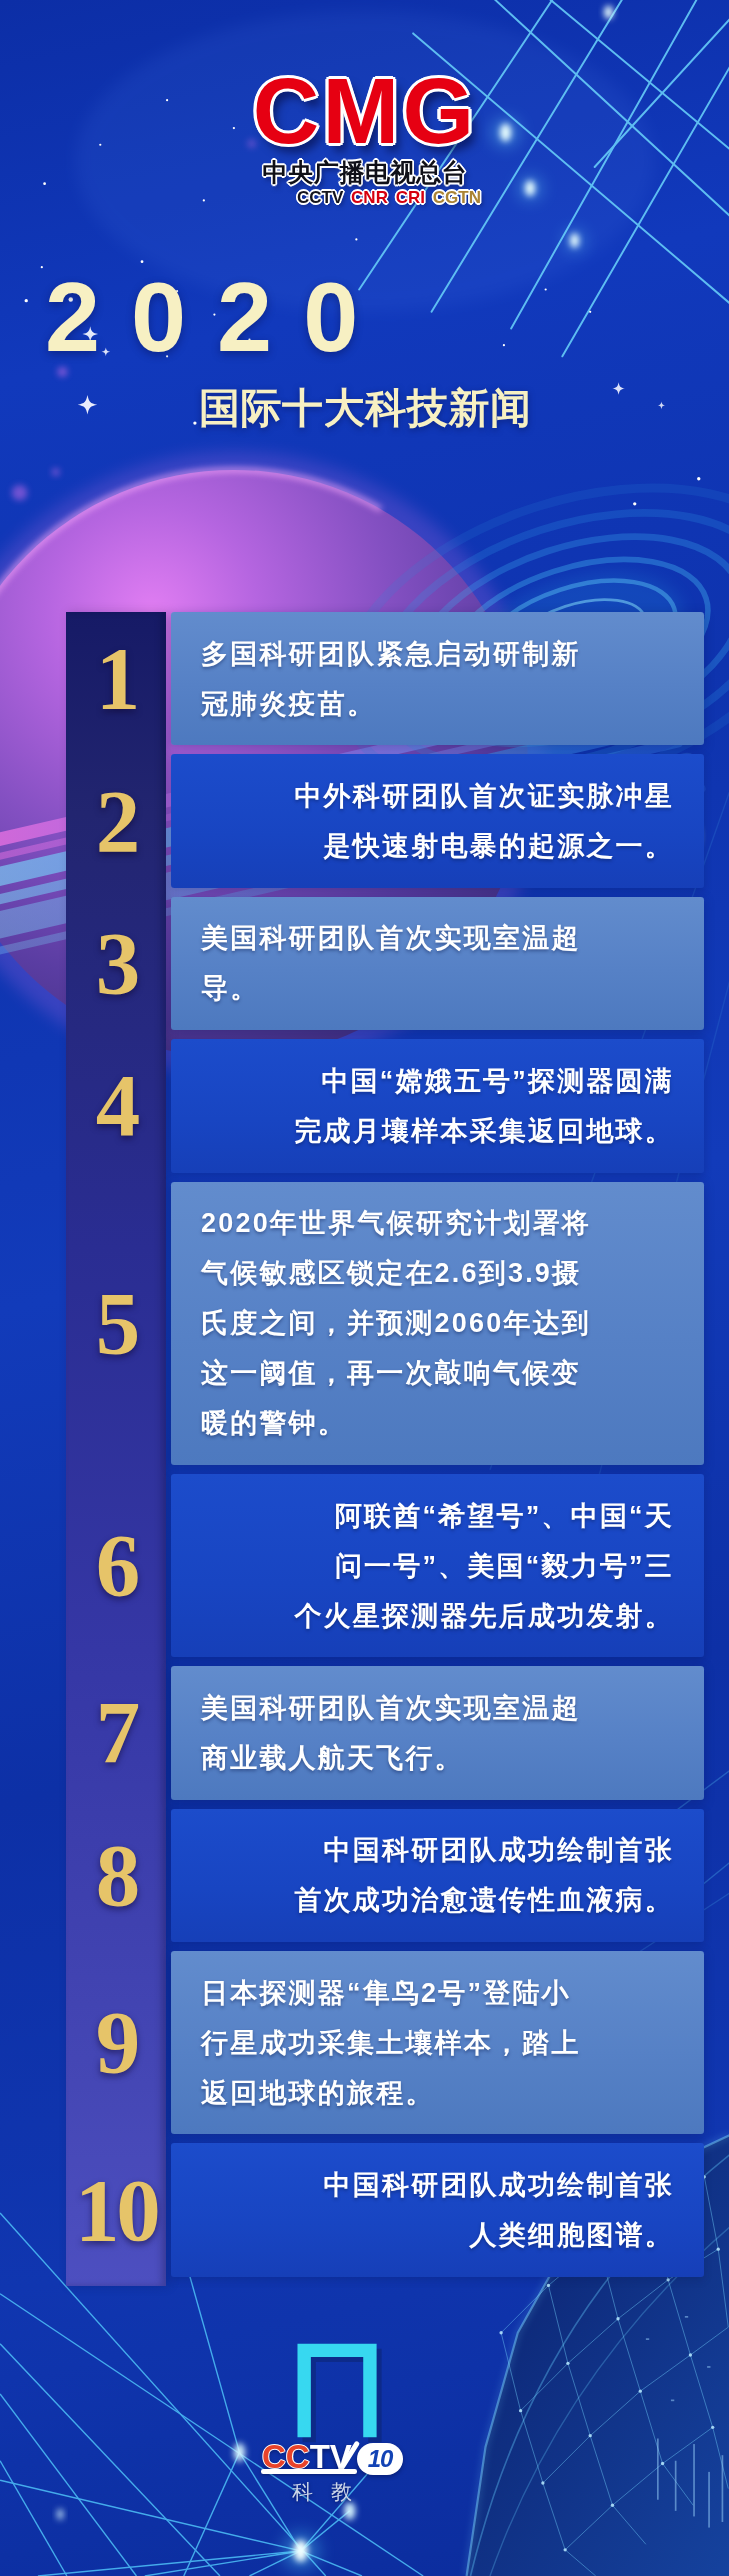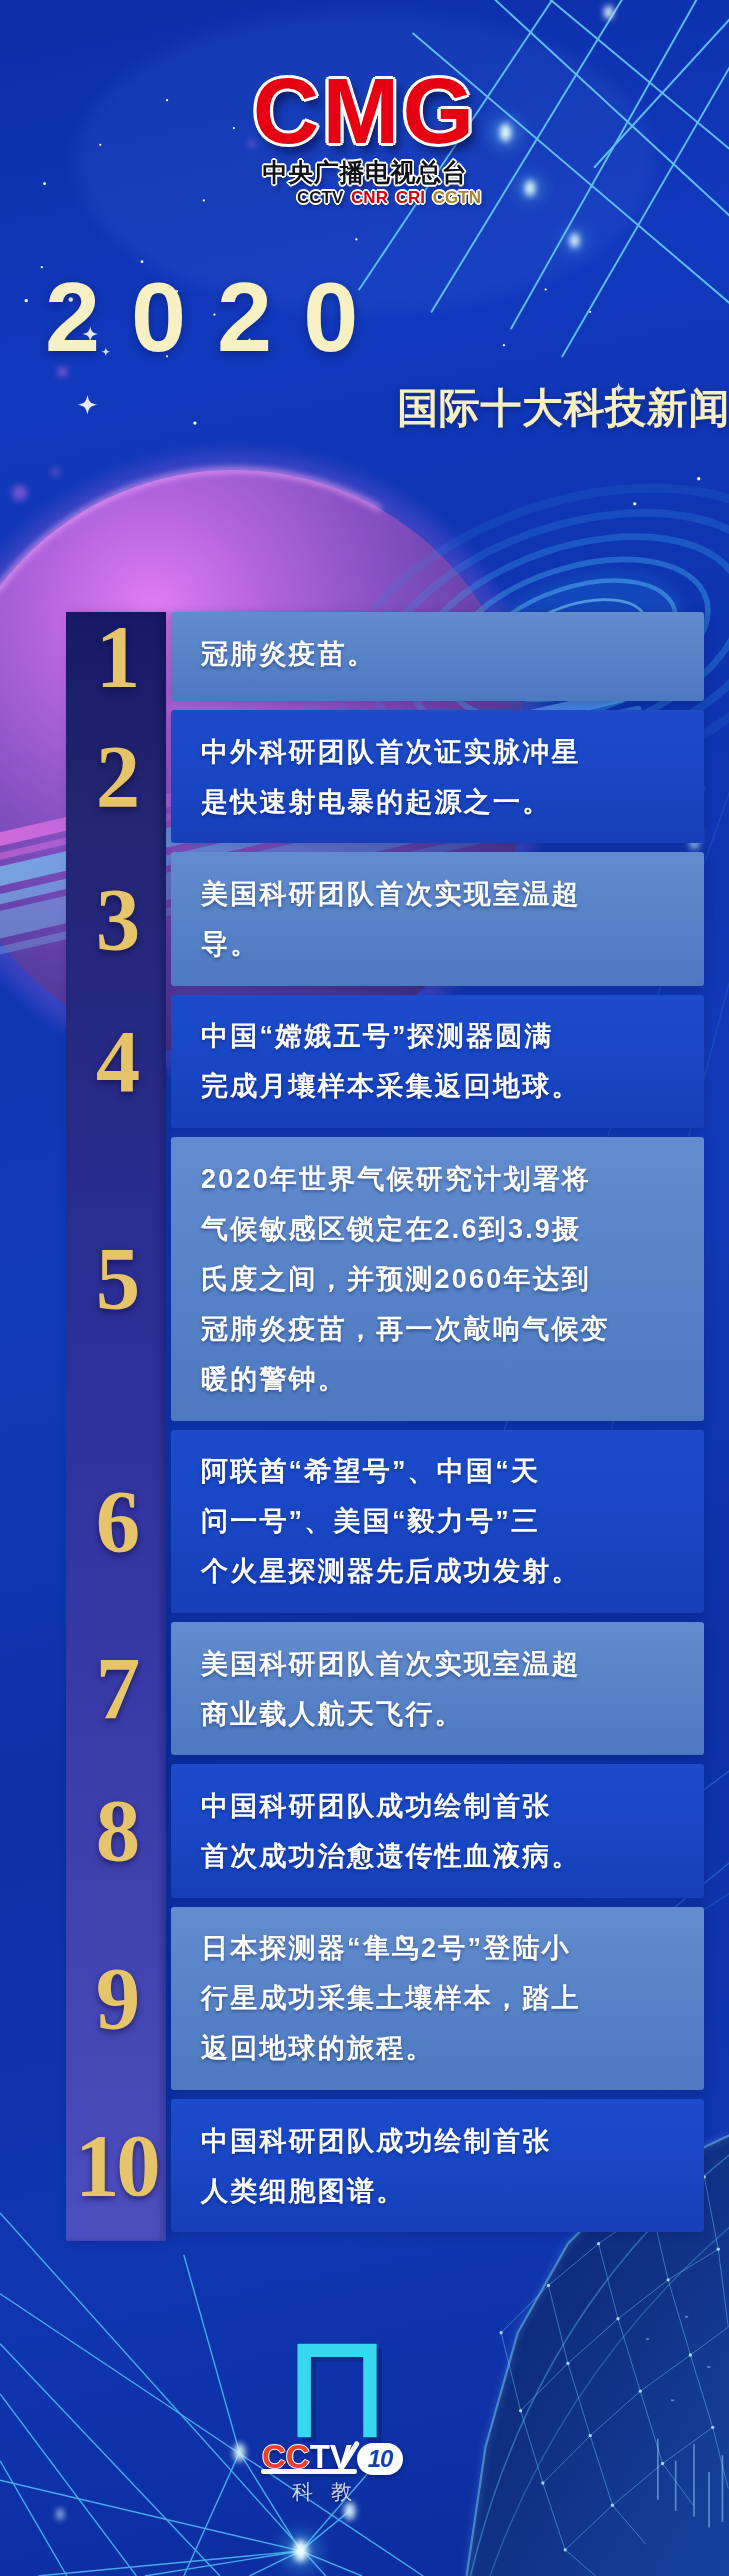--- a/index.html
+++ b/index.html
@@ -33,21 +33,21 @@
   .net-cctv{color:#15151d;} .net-cnr{color:#d6000f;} .net-cri{color:#d6000f;} .net-cgtn{color:#ab8435;}
 
   
   .year{
     left:14px;top:267px;width:100%;text-align:left;
     font-size:99px;line-height:1;font-weight:900;color:#f7f0c3;
     letter-spacing:31px;text-indent:31px;
     text-shadow:0 3.3px 9px rgba(6,16,80,.45);
   }
   .subtitle{
-    left:0;top:385px;width:100%;text-align:right;
+    left:0;top:385px;width:100%;text-align:center;
     font-size:41px;line-height:47px;font-weight:900;color:#f7f0c3;letter-spacing:0.6px;text-indent:0.6px;
     text-shadow:0 2.2px 6.7px rgba(6,16,80,.5);
   }
 
   
   .list{left:66px;top:612px;width:638px;}
   .numbar{
     position:absolute;left:0;top:0;width:100px;height:100%;
     background:linear-gradient(180deg,#161a66 0%,#222570 12%,#2a2d92 38%,#3537a5 62%,#4547b5 88%,#4d4fc0 100%);
     box-shadow:inset -4.5px 0 7.8px rgba(0,0,30,.22), 3.3px 0 10px rgba(0,0,40,.18);
@@ -66,20 +66,21 @@
     text-shadow:0 1.7px 3.3px rgba(5,20,70,.4);
   }
   .card .ln{line-height:50px;white-space:nowrap;}
   .card.light{
     background:linear-gradient(180deg,#628ccd 0%,#5681c6 55%,#4d79bf 100%);
     box-shadow:0 2.8px 11px rgba(8,18,80,.28);
   }
   .card.dark{
     background:linear-gradient(180deg,#1c4ccb 0%,#1845c2 60%,#163fb8 100%);
     box-shadow:0 2.2px 9px rgba(6,14,70,.2);
+    text-align:right;
   }
 
   
   .footer{left:0;top:2338px;width:100%;height:184px;}
   .arch-wrap{position:absolute;left:283px;top:0;}
   .cctv-word{
     position:absolute;left:262px;top:102px;font-size:33px;line-height:1;font-weight:900;letter-spacing:0;
     text-shadow:0 1.7px 4.5px rgba(4,12,60,.6);
   }
   .cctv-word .cc{color:#e8432a;text-shadow:-1.1px 0 #fff,1.1px 0 #fff,0 -1.1px #fff,0 1.1px #fff,0 2.2px 4.5px rgba(4,12,60,.5);}
@@ -331,20 +332,21 @@
 
   <div class="layer year">2020</div>
   <div class="layer subtitle">国际十大科技新闻</div>
 
   <div class="layer list">
     <div class="numbar"></div>
 
     <div class="row">
       <div class="num">1</div>
       <div class="card light">
+        <div class="ln">多国科研团队紧急启动研制新</div>
         <div class="ln">冠肺炎疫苗。</div>
       </div>
     </div>
 
     <div class="row">
       <div class="num">2</div>
       <div class="card dark">
         <div class="ln">中外科研团队首次证实脉冲星</div>
         <div class="ln">是快速射电暴的起源之一。</div>
       </div>
@@ -365,21 +367,21 @@
         <div class="ln">完成月壤样本采集返回地球。</div>
       </div>
     </div>
 
     <div class="row">
       <div class="num">5</div>
       <div class="card light">
         <div class="ln">2020年世界气候研究计划署将</div>
         <div class="ln">气候敏感区锁定在2.6到3.9摄</div>
         <div class="ln">氏度之间，并预测2060年达到</div>
-        <div class="ln">冠肺炎疫苗，再一次敲响气候变</div>
+        <div class="ln">这一阈值，再一次敲响气候变</div>
         <div class="ln">暖的警钟。</div>
       </div>
     </div>
 
     <div class="row">
       <div class="num">6</div>
       <div class="card dark">
         <div class="ln">阿联酋“希望号”、中国“天</div>
         <div class="ln">问一号”、美国“毅力号”三</div>
         <div class="ln">个火星探测器先后成功发射。</div>

